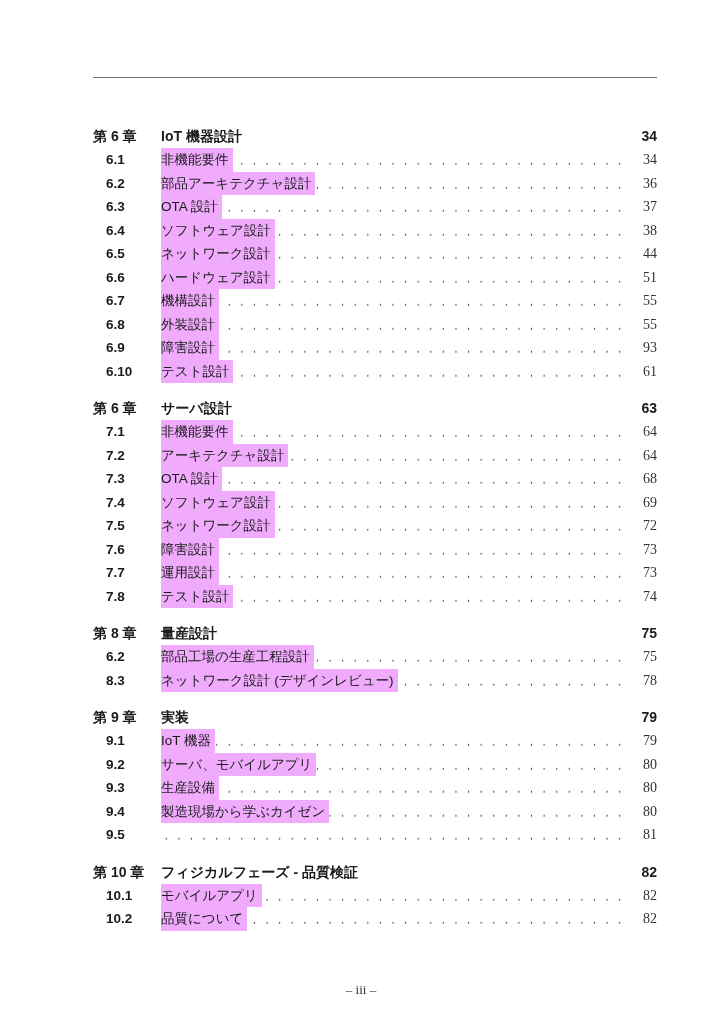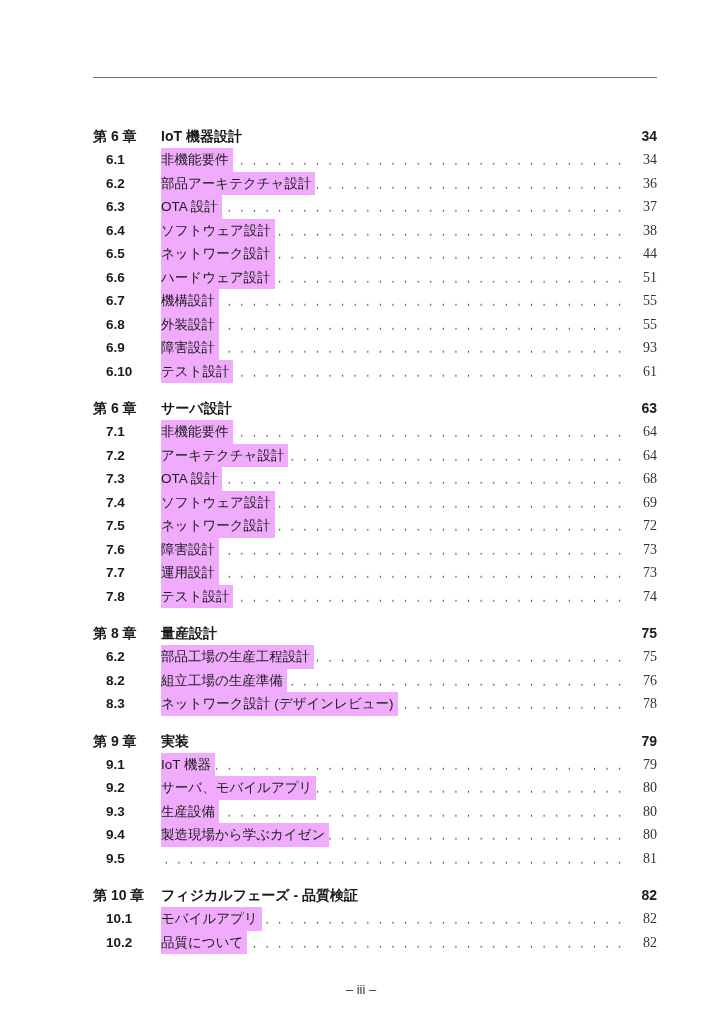--- a/index.html
+++ b/index.html
@@ -11,21 +11,21 @@
   .ch-num { position: absolute; left: 0; top: 0; }
   .ch-title { position: absolute; left: 68px; top: 0; }
   .ch-page { position: absolute; right: 0; top: 0; }
   .sec-row { position: relative; height: 23.5px; font-size: 13.5px; line-height: 23.5px; }
   .sec-num { position: absolute; left: 13px; top: 0; font-family: "Liberation Sans", sans-serif; font-weight: bold; }
   .sec-title { position: absolute; left: 68px; top: 0; font-family: "Liberation Sans", sans-serif; background: #f0abfc; padding-right: 4px; z-index: 2; }
   .leader { position: absolute; left: 68px; right: 30px; top: 0; height: 23.5px; overflow: hidden; z-index: 1;
             background-image: radial-gradient(circle, #555 0.9px, transparent 1.1px);
             background-size: 12.6px 23.5px; background-position: -1px 4px; background-repeat: repeat-x; direction: rtl; }
   .sec-page { position: absolute; right: 0; top: 0; font-family: "Liberation Serif", serif; font-size: 14px; color: #333; background:#fff; padding-left: 6px; z-index: 2; }
-  .footer { position: absolute; top: 982px; left: 0; width: 722px; text-align: center; font-family: Liberation Sans, sans-serif; font-size: 13px; color: #333; }
+  .footer { position: absolute; top: 982px; left: 0; width: 722px; text-align: center; font-family: Liberation Serif, serif; font-size: 13px; color: #333; }
 </style>
 </head>
 <body>
 
 <div class="rule"></div>
 
 <div class="toc" id="toc">
     <div class="chapter">
       <div class="ch-row">
         <span class="ch-num">第 6 章</span>
@@ -154,26 +154,20 @@
         <span class="ch-title">量産設計</span>
         <span class="ch-page">75</span>
       </div>
       <div class="sec-row">
         <span class="sec-num">6.2</span>
         <span class="leader"></span>
         <span class="sec-title">部品工場の生産工程設計</span>
         <span class="sec-page">75</span>
       </div>
       <div class="sec-row">
-        <span class="sec-num">8.2</span>
-        <span class="leader"></span>
-        <span class="sec-title">組立工場の生産準備</span>
-        <span class="sec-page">76</span>
-      </div>
-      <div class="sec-row">
         <span class="sec-num">8.3</span>
         <span class="leader"></span>
         <span class="sec-title">ネットワーク設計 (デザインレビュー)</span>
         <span class="sec-page">78</span>
       </div>
     </div>
     <div class="chapter">
       <div class="ch-row">
         <span class="ch-num">第 9 章</span>
         <span class="ch-title">実装</span>

